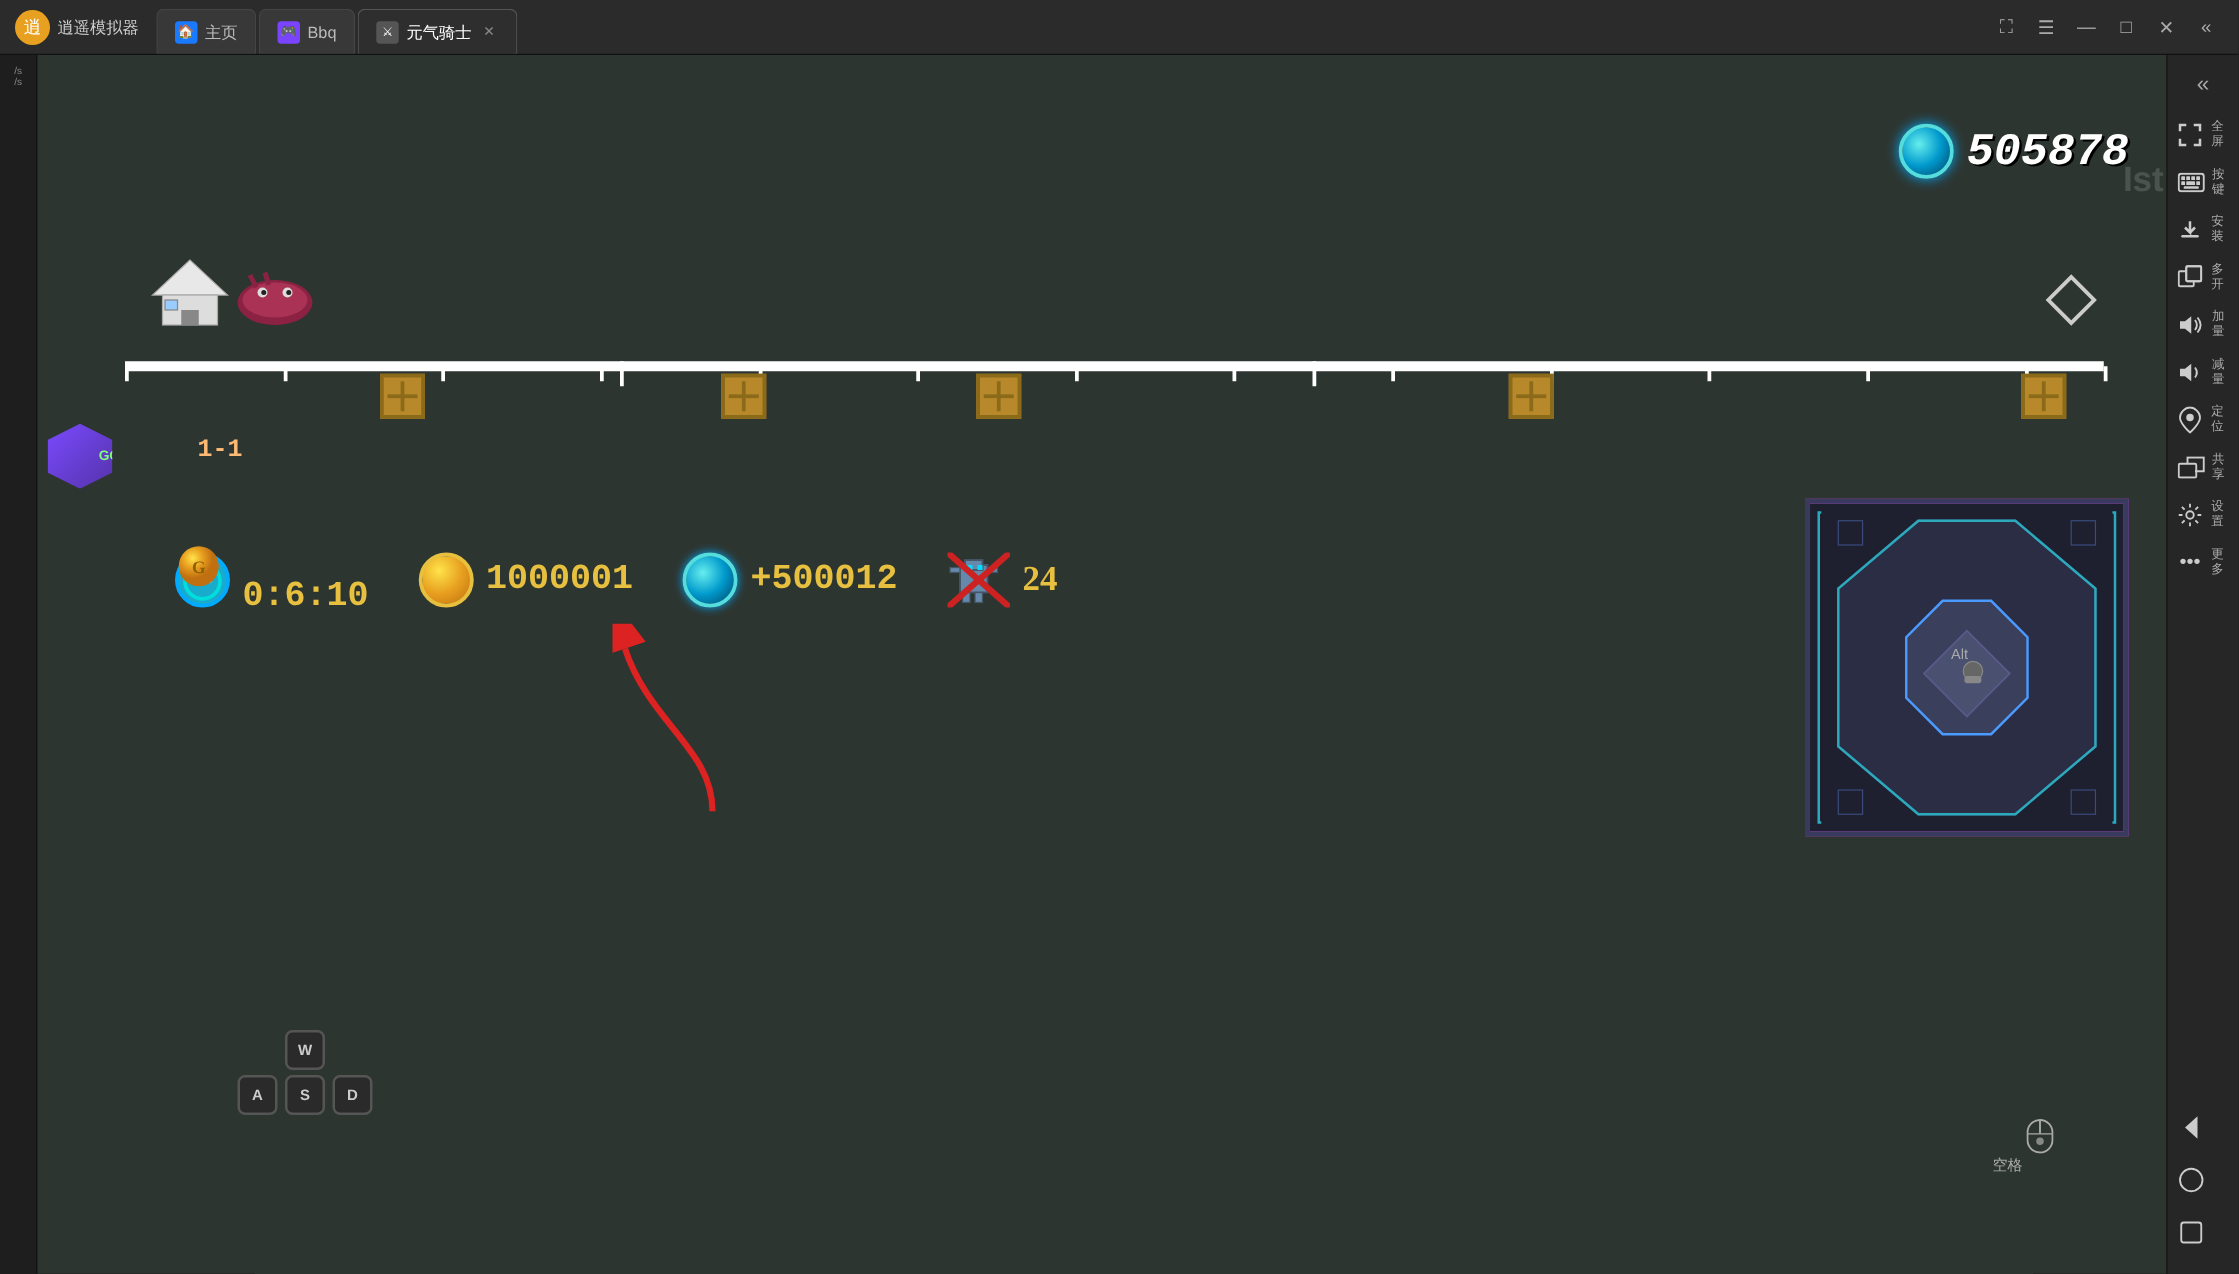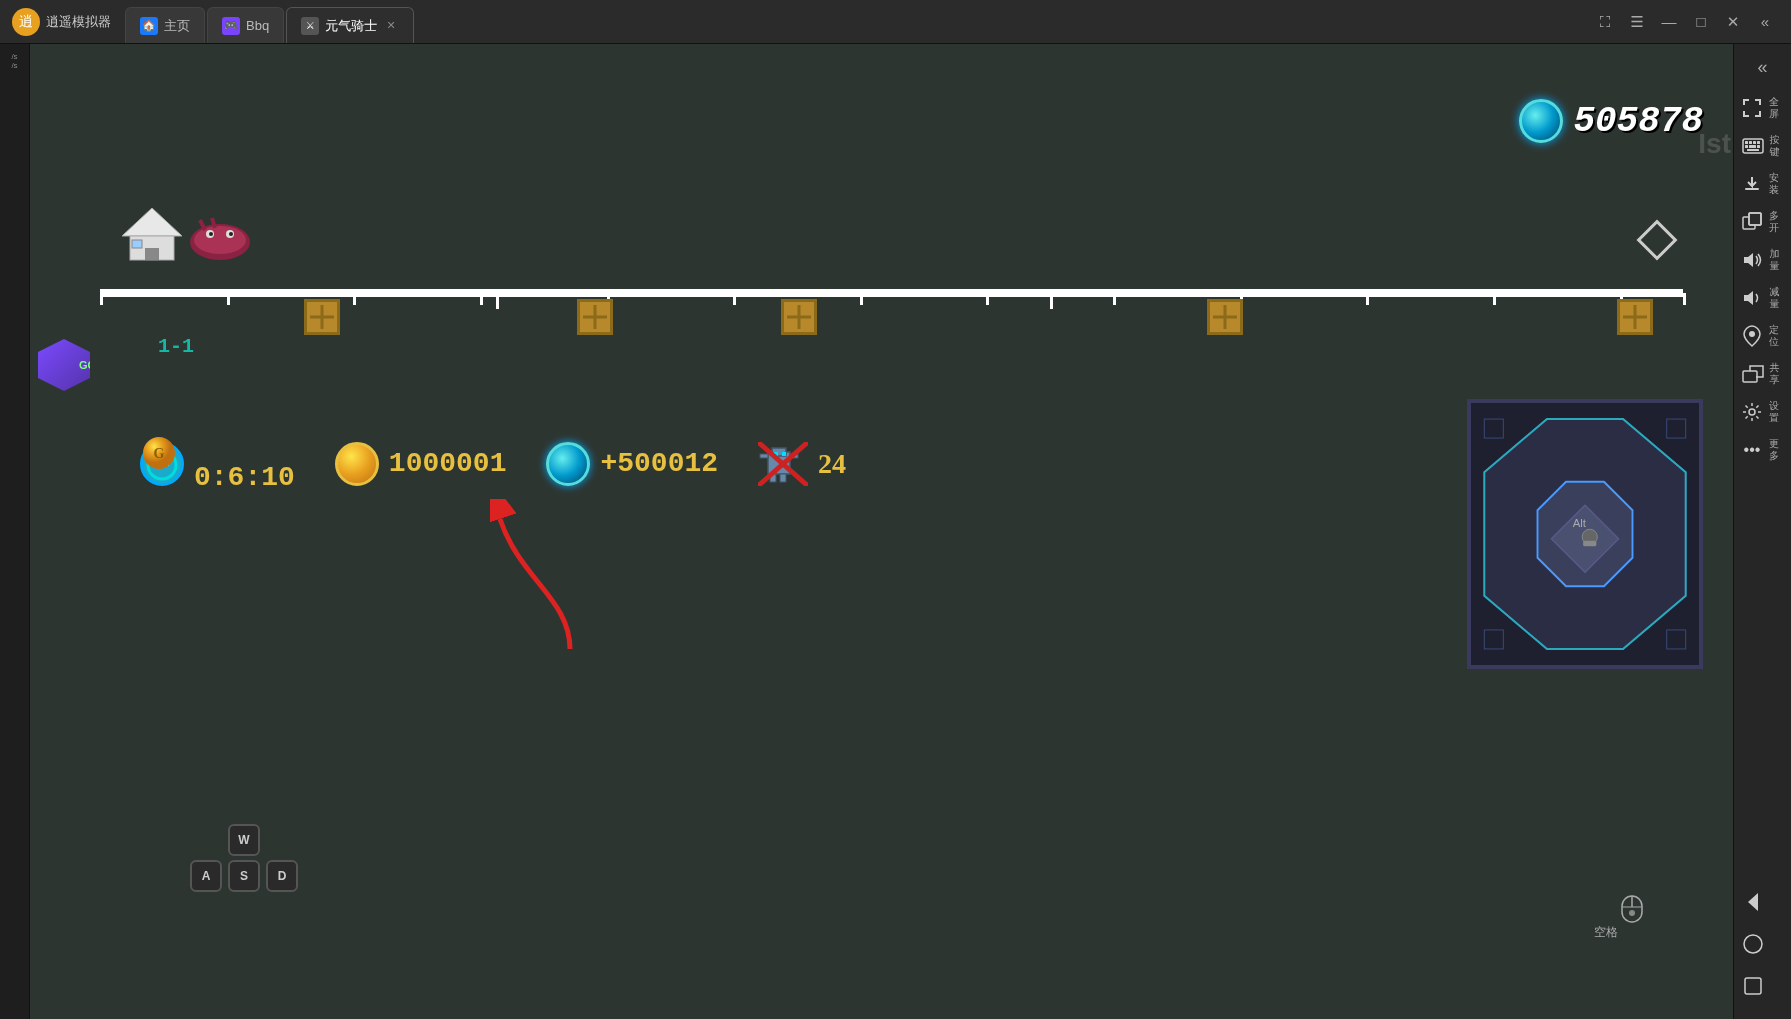--- a/index.html
+++ b/index.html
@@ -295,23 +295,23 @@
       left: 50%; top: 10%;
       bottom: 10%;
       width: 3px;
       background: #8b6a1a;
       transform: translateX(-50%);
     }
 
     
     .level-label {
       position: absolute;
-      top: 291px;
+      top: 305px;
       left: 128px;
-      color: #14b8a6;
+      color: #fdba74;
       font-size: 20px;
       font-family: 'Courier New', monospace;
       font-weight: 900;
     }
 
     
     .stats-area {
       position: absolute;
       top: 390px;
       left: 110px;
@@ -383,21 +383,21 @@
       font-size: 28px;
       font-weight: 900;
       font-family: Liberation Serif, serif;
     }
 
     
     .mini-map {
       position: absolute;
       top: 355px;
       right: 30px;
-      width: 236px;
+      width: 259px;
       height: 270px;
       background: #d946ef;
       border: 4px solid #3a3a5e;
       overflow: hidden;
     }
 
     .mini-map-inner {
       width: 100%;
       height: 100%;
       position: relative;

